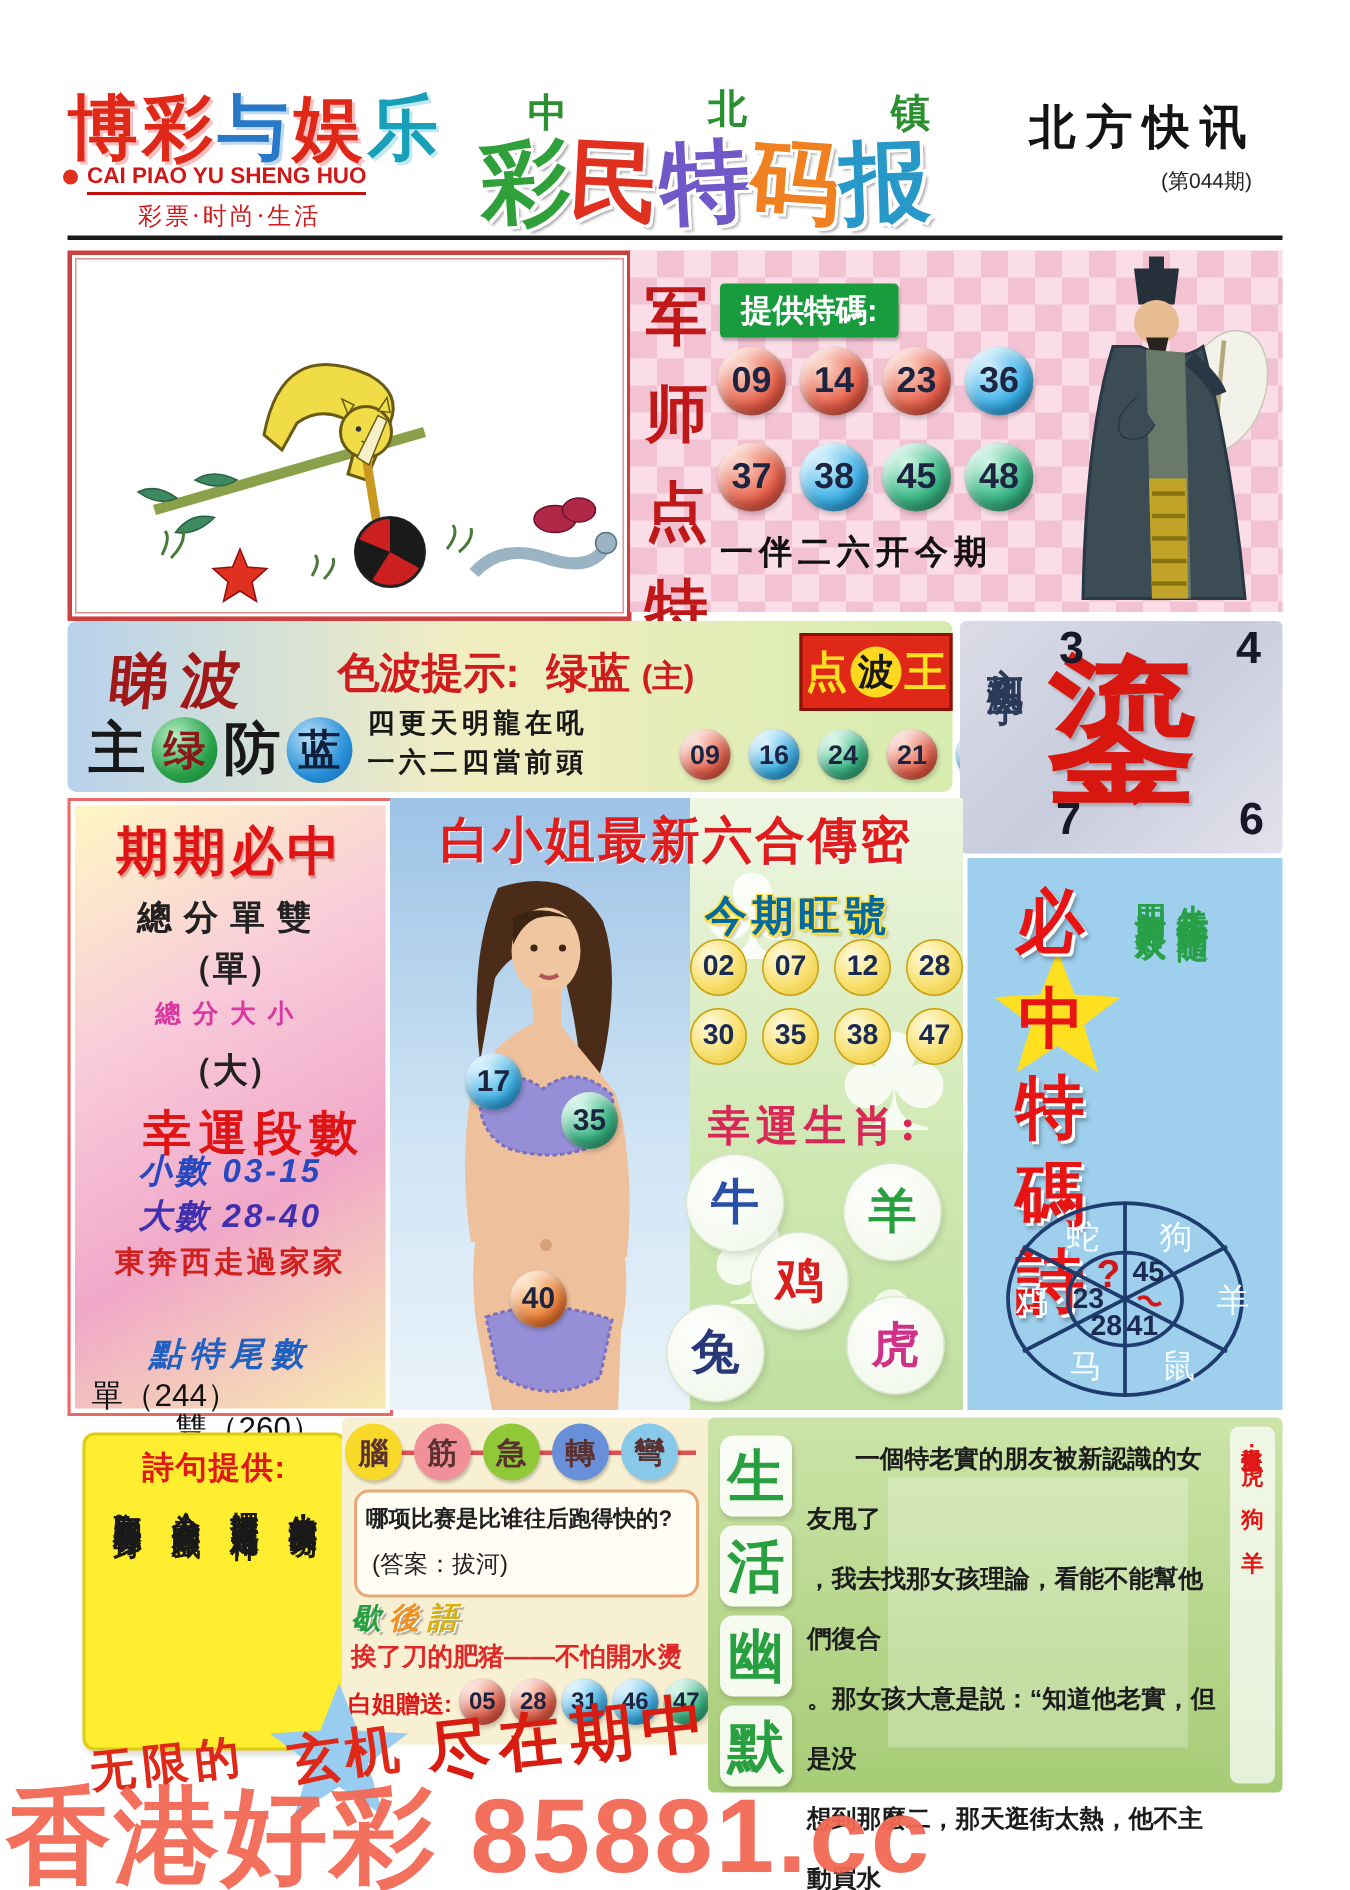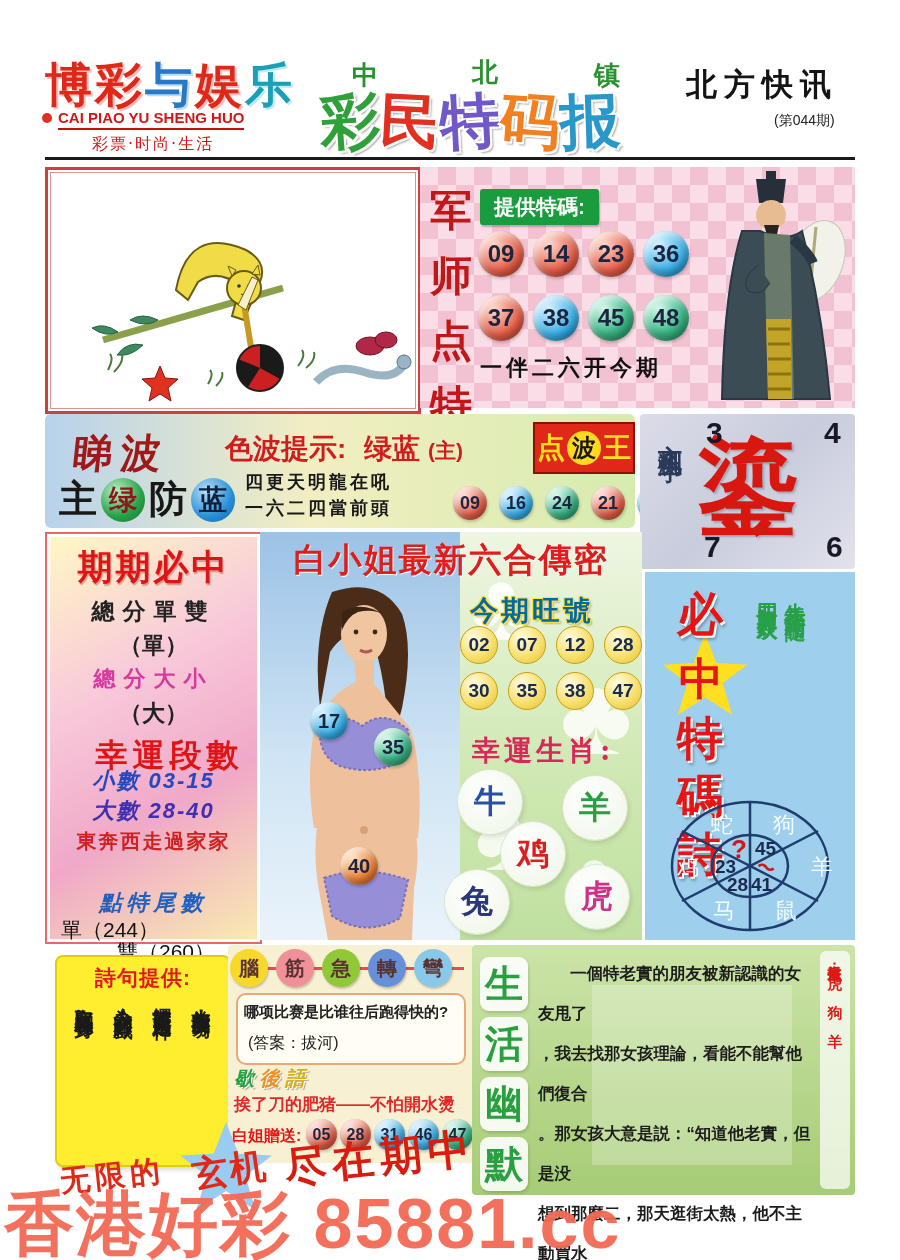--- a/index.html
+++ b/index.html
@@ -156,21 +156,21 @@
     <span class="abs b" style="left:66px;top:2px;font-size:30px;color:#181828;">3</span>
     <span class="abs b" style="left:184px;top:2px;font-size:30px;color:#181828;">4</span>
     <span class="abs b" style="left:64px;top:116px;font-size:30px;color:#181828;">7</span>
     <span class="abs b" style="left:186px;top:116px;font-size:30px;color:#181828;">6</span>
   </div>
 
   <div class="abs" style="left:45px;top:532px;width:213px;height:408px;background:linear-gradient(150deg,#fff8c4,#f8cada 35%,#f0a8c8 65%,#f8ecb0);border:2px solid #e86868;box-shadow:inset 0 0 0 3px #fff;text-align:center;">
     <div class="abs b" style="left:0;top:10px;width:100%;font-size:35px;color:#e01414;letter-spacing:3px;text-shadow:1px 2px 1px rgba(120,0,0,.3);">期期必中</div>
     <div class="abs b serif" style="left:0;top:62px;width:100%;font-size:23px;color:#222;letter-spacing:8px;">總分單雙</div>
     <div class="abs b serif" style="left:0;top:96px;width:100%;font-size:23px;color:#222;">（單）</div>
-    <div class="abs b serif" style="left:0;top:130px;width:100%;font-size:22px;color:#d838a0;letter-spacing:8px;">總分大小</div>
+    <div class="abs b serif" style="left:0;top:130px;width:100%;font-size:17px;color:#d838a0;letter-spacing:8px;">總分大小</div>
     <div class="abs b serif" style="left:0;top:164px;width:100%;font-size:23px;color:#222;">（大）</div>
     <div class="abs b" style="left:16px;top:200px;width:100%;font-size:32px;color:#e01414;letter-spacing:5px;">幸運段數</div>
     <div class="abs b" style="left:0;top:232px;width:100%;font-size:22px;color:#2848c0;font-style:italic;letter-spacing:2px;">小數 03-15</div>
     <div class="abs b" style="left:0;top:262px;width:100%;font-size:22px;color:#4030b0;font-style:italic;letter-spacing:2px;">大數 28-40</div>
     <div class="abs b serif" style="left:0;top:294px;width:100%;font-size:20px;color:#d02020;letter-spacing:2px;">東奔西走過家家</div>
     <div class="abs b" style="left:0;top:354px;width:100%;font-size:22px;color:#2060c0;font-style:italic;letter-spacing:5px;">點特尾數</div>
     <div class="abs" style="left:14px;top:382px;font-size:21px;color:#111;">單（244）</div>
     <div class="abs" style="left:70px;top:382px;margin-top:22px;font-size:21px;color:#111;">雙（260）</div>
   </div>
 

